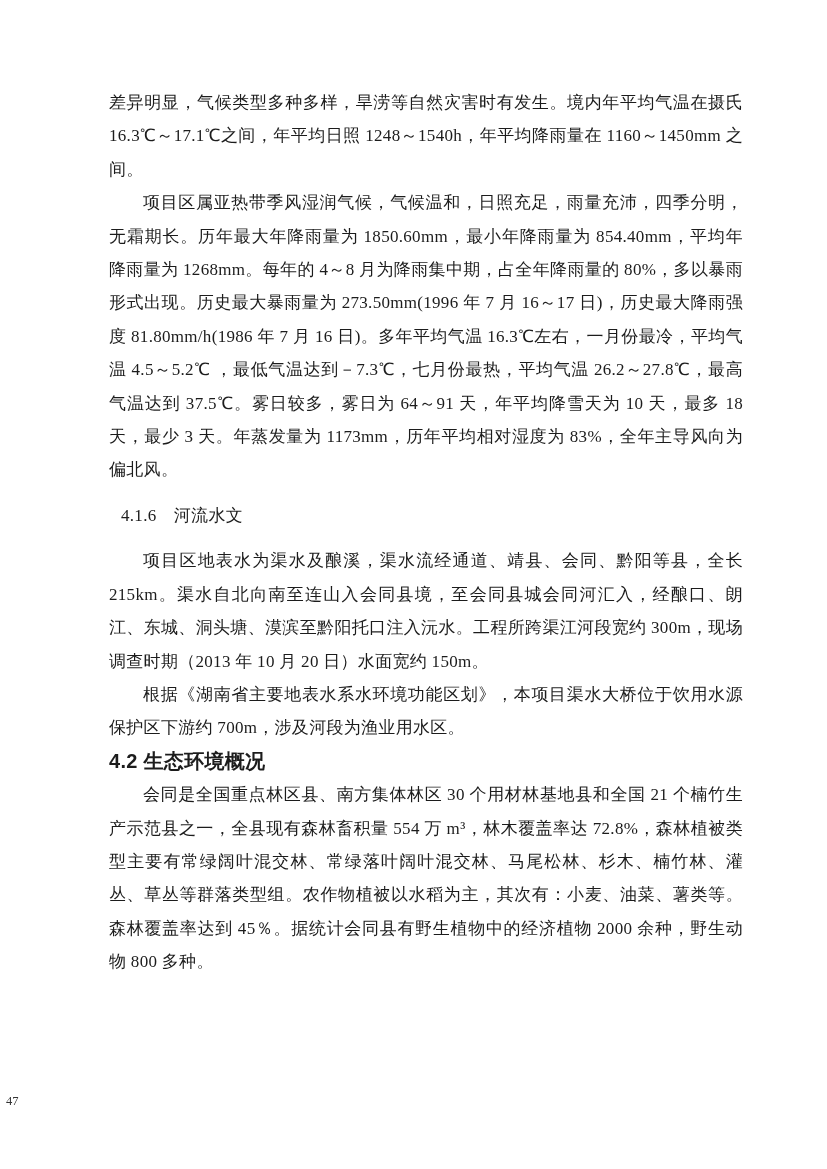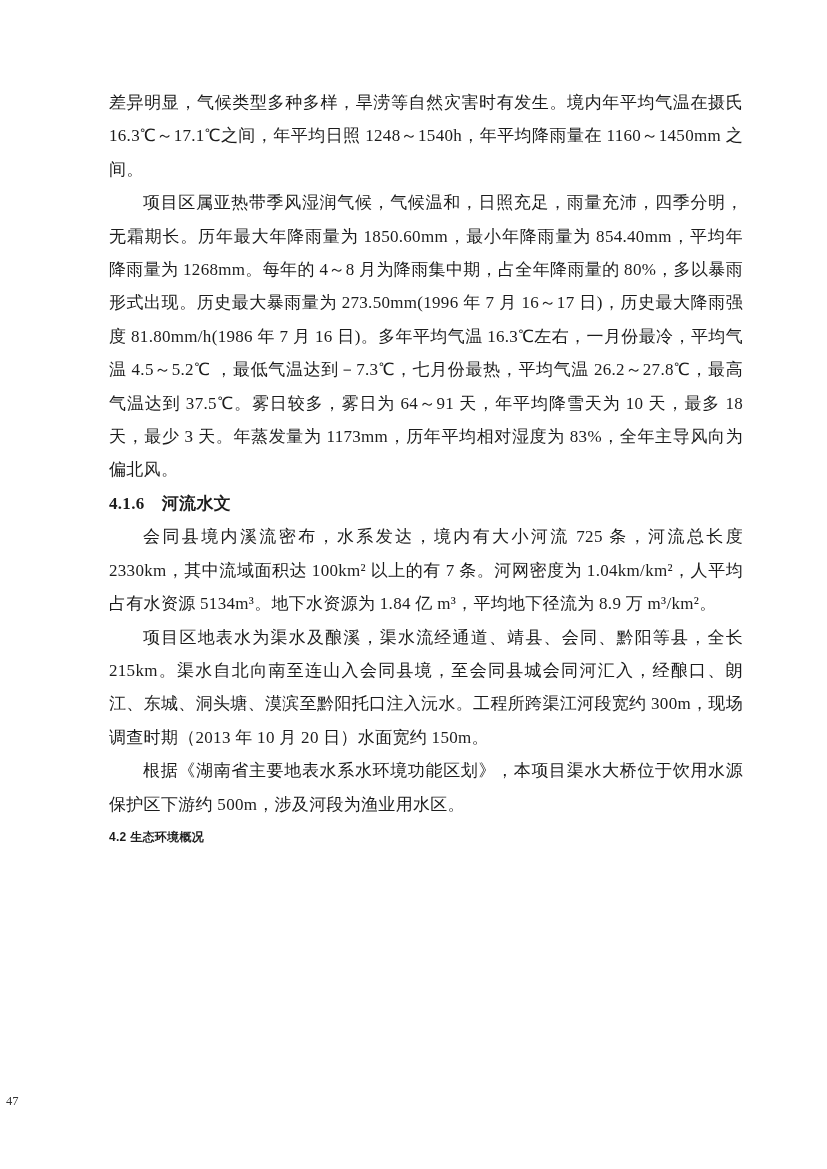--- a/index.html
+++ b/index.html
@@ -27,29 +27,29 @@
     margin: 0;
     font-size: 17px;
     line-height: 33.4px;
     text-align: justify;
     letter-spacing: 0.3px;
   }
   .content p.indent {
     text-indent: 2em;
   }
   .h-sub {
-    margin: 0;
+    margin: 12px;
     font-size: 17px;
-    font-weight: bold;
+    font-weight: normal;
     line-height: 33.4px;
     letter-spacing: 0.3px;
   }
   .h-sec {
     margin: 0;
-    font-size: 12px;
+    font-size: 20px;
     font-weight: bold;
     font-family: "Liberation Sans", sans-serif;
     line-height: 33.4px;
     letter-spacing: 0.3px;
   }
   .page-number {
     position: absolute;
     bottom: 60px;
     left: 0;
     width: 100%;
@@ -60,19 +60,19 @@
   }
 </style>
 </head>
 <body>
 
 <div class="page">
   <div class="content">
     <p>差异明显，气候类型多种多样，旱涝等自然灾害时有发生。境内年平均气温在摄氏16.3℃～17.1℃之间，年平均日照 1248～1540h，年平均降雨量在 1160～1450mm 之间。</p>
     <p class="indent">项目区属亚热带季风湿润气候，气候温和，日照充足，雨量充沛，四季分明，无霜期长。历年最大年降雨量为 1850.60mm，最小年降雨量为 854.40mm，平均年降雨量为 1268mm。每年的 4～8 月为降雨集中期，占全年降雨量的 80%，多以暴雨形式出现。历史最大暴雨量为 273.50mm(1996 年 7 月 16～17 日)，历史最大降雨强度 81.80mm/h(1986 年 7 月 16 日)。多年平均气温 16.3℃左右，一月份最冷，平均气温 4.5～5.2℃ ，最低气温达到－7.3℃，七月份最热，平均气温 26.2～27.8℃，最高气温达到 37.5℃。雾日较多，雾日为 64～91 天，年平均降雪天为 10 天，最多 18 天，最少 3 天。年蒸发量为 1173mm，历年平均相对湿度为 83%，全年主导风向为偏北风。</p>
     <h3 class="h-sub">4.1.6　河流水文</h3>
-    <p class="indent">会同县境内溪流密布，水系发达，境内有大小河流 725 条，河流总长度 2330km，其中流域面积达 100km² 以上的有 7 条。河网密度为 1.04km/km²，人平均占有水资源 5134m³。地下水资源为 1.84 亿 m³，平均地下径流为 8.9 万 m³/km²。</p>
     <p class="indent">项目区地表水为渠水及酿溪，渠水流经通道、靖县、会同、黔阳等县，全长 215km。渠水自北向南至连山入会同县境，至会同县城会同河汇入，经酿口、朗江、东城、洞头塘、漠滨至黔阳托口注入沅水。工程所跨渠江河段宽约 300m，现场调查时期（2013 年 10 月 20 日）水面宽约 150m。</p>
-    <p class="indent">根据《湖南省主要地表水系水环境功能区划》，本项目渠水大桥位于饮用水源保护区下游约 500m，涉及河段为渔业用水区。</p>
+    <p class="indent">根据《湖南省主要地表水系水环境功能区划》，本项目渠水大桥位于饮用水源保护区下游约 700m，涉及河段为渔业用水区。</p>
     <h2 class="h-sec">4.2 生态环境概况</h2>
+    <p class="indent">会同是全国重点林区县、南方集体林区 30 个用材林基地县和全国 21 个楠竹生产示范县之一，全县现有森林畜积量 554 万 m³，林木覆盖率达 72.8%，森林植被类型主要有常绿阔叶混交林、常绿落叶阔叶混交林、马尾松林、杉木、楠竹林、灌丛、草丛等群落类型组。农作物植被以水稻为主，其次有：小麦、油菜、薯类等。森林覆盖率达到 45％。据统计会同县有野生植物中的经济植物 2000 余种，野生动物 800 多种。</p>
   </div>
   <div class="page-number">47</div>
 </div>
 
 </body></html>

